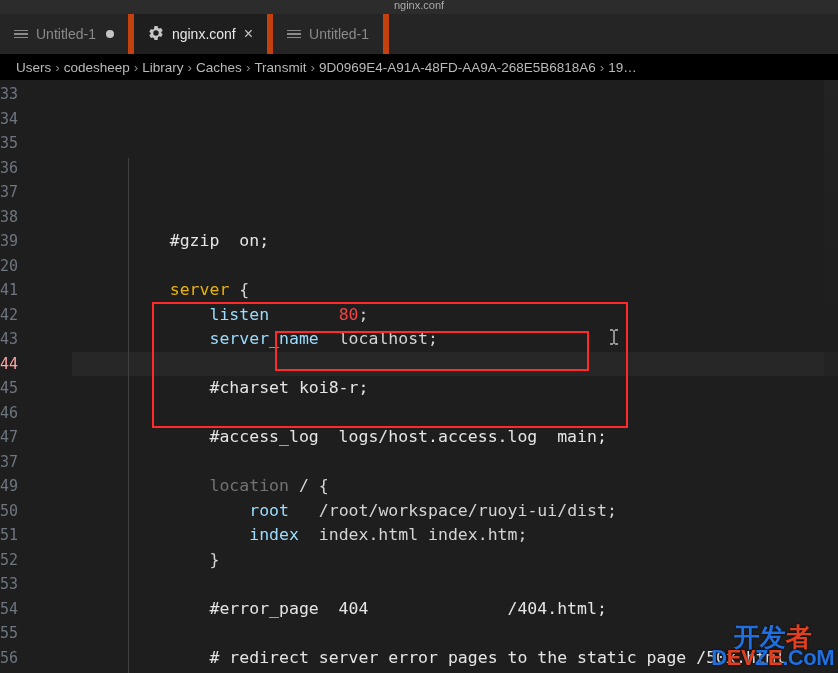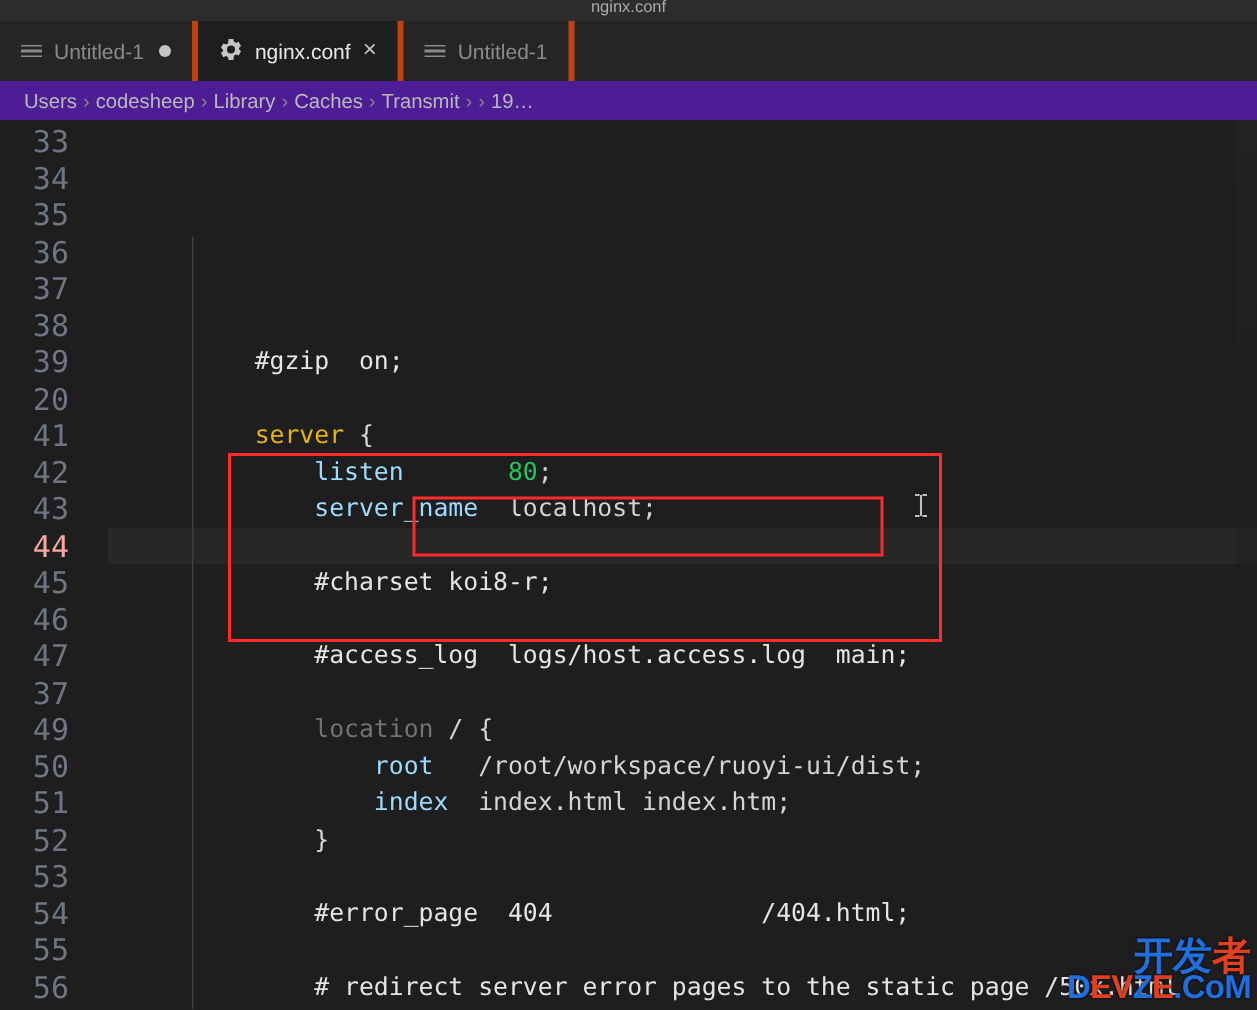--- a/index.html
+++ b/index.html
@@ -28,21 +28,21 @@
     align-items: stretch;
     font-family: -apple-system, sans-serif;
     font-size: 14px;
   }
   .tab {
     display: flex;
     align-items: center;
     gap: 8px;
     padding: 0 14px;
     color: #8a8a8a;
-    border-right: 4px solid #c2410c;
+    border-right: 6px solid #c2410c;
     cursor: pointer;
     position: relative;
   }
   .tab.active {
     background: #1e1e1e;
     color: #e8e8e8;
   }
   .hamb {
     display: inline-flex; flex-direction: column; gap:2px;
     width:14px;
@@ -52,37 +52,36 @@
   .dot { width:8px; height:8px; border-radius:50%; background:#c5c5c5; margin-left:2px;}
   .close-x { font-size:16px; color:#c5c5c5; }
   .breadcrumb {
     height: 26px;
     display: flex;
     align-items: center;
     gap: 4px;
     padding: 0 16px;
     font-size: 13.5px;
     color: #b9b9b9;
-    background: #4c1d95;
+    background: #000000;
     font-family: -apple-system, sans-serif;
     white-space: nowrap;
     overflow: hidden;
   }
   .breadcrumb .sep { color:#888; }
   .editor {
     display: flex;
     height: calc(100% - 80px);
     position: relative;
   }
   .gutter {
     width: 72px;
-    text-align: right;
     padding-right: 26px;
     color: #6e7681;
-    font-size: 20px;
+    font-size: 15px;
     line-height: 24.5px;
     user-select: none;
     padding-top: 2px;
   }
   .gutter .ln { height:24.5px; }
   .gutter .ln.cur { color:#fca5a5; }
   .code {
     flex: 1;
     font-size: 16.5px;
     line-height: 24.5px;
@@ -95,39 +94,39 @@
   .code-content .guide1 { position:absolute; left:56px; top:2px; height: 560px; border-left:1px solid #404040; }
   .hl-row {
     position:absolute;
     left:0; right:0;
     background: rgba(40,40,40,0.9);
     height:24.5px;
   }
   
   .kw { color:#eab308; }
   .dir { color:#737373; }
-  .num { color:#22c55e;margin-top:44px; }
+  .num { color:#ef4444;margin-top:44px; }
   .com { color:#e5e5e5; }
   .pun { color:#d4d4d4; }
   .plain { color:#d4d4d4; }
   .prop { color:#9cdcfe; }
   .red-box {
     position:absolute;
     border:2px solid #ff2a2a;
     pointer-events:none;
   }
   .text-cursor {
     position:absolute;
     width:14px; height:16px;
     color:#bfbfbf;
   }
   .watermark {
     position:absolute;
     right:4px; bottom:4px;
-    text-align:right;
+    text-align:center;
     font-family: "Arial", sans-serif;
     z-index: 50;
     pointer-events:none;
     text-shadow: 0 0 2px #000;
   }
   .watermark .cn { color:#1f6fe0; font-size:26px; font-weight:700; line-height:1; }
   .watermark .cn .zhe { color:#e04020; }
   .watermark .en { color:#1f6fe0; font-size:22px; font-weight:700; letter-spacing:-0.5px; line-height:1; margin-top:-3px;}
   .watermark .en .d2 { color:#e04020; }
   .minimap {
@@ -176,20 +175,21 @@
   <span>Users</span>
     <span class="sep">›</span>
   <span>codesheep</span>
     <span class="sep">›</span>
   <span>Library</span>
     <span class="sep">›</span>
   <span>Caches</span>
     <span class="sep">›</span>
   <span>Transmit</span>
     <span class="sep">›</span>
+  <span>9D0969E4-A91A-48FD-AA9A-268E5B6818A6</span>
     <span class="sep">›</span>
   <span>19…</span>
 </div>
 
 <div class="editor">
   <div class="gutter" id="gutter">
       <div class="ln">33</div>
       <div class="ln">34</div>
       <div class="ln">35</div>
       <div class="ln">36</div>

